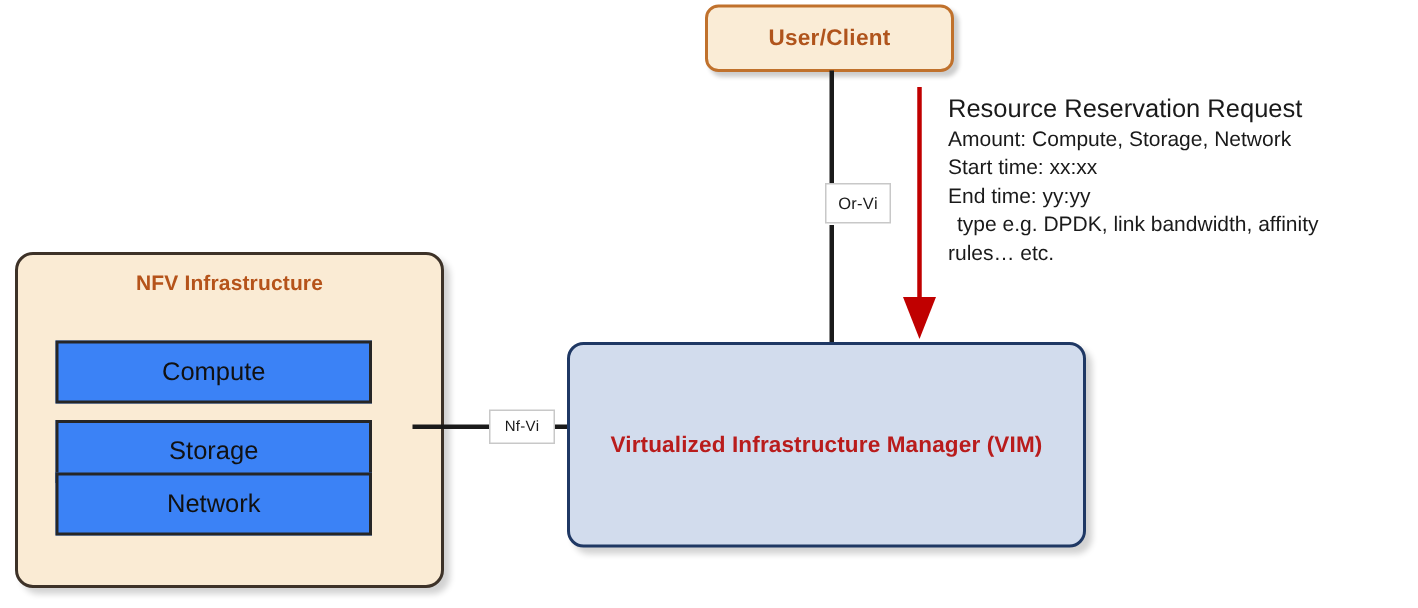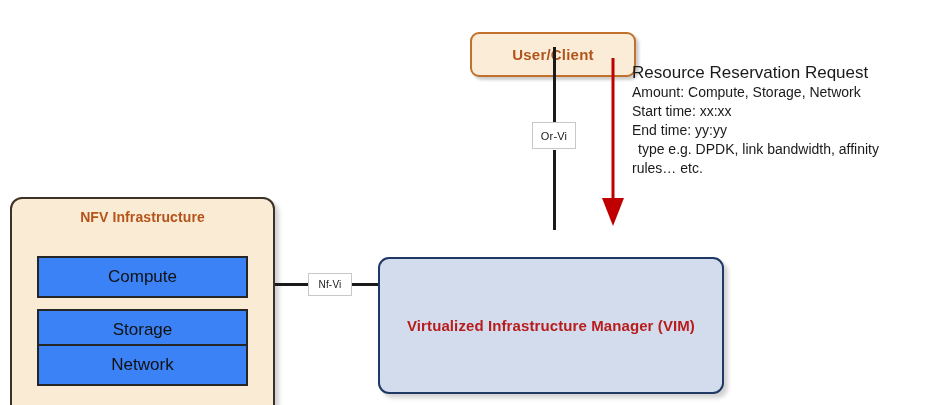--- a/index.html
+++ b/index.html
@@ -20,21 +20,20 @@
   }
 
   
   .node {
     position: absolute;
     box-sizing: border-box;
     display: flex;
     align-items: center;
     justify-content: center;
     text-align: center;
-    margin-top: 29px;
   }
 
   
   #user-client {
     left: 470px;
     top: 3px;
     width: 166px;
     height: 45px;
     background: #faecd6;
     border: 2px solid #c0712c;
@@ -43,21 +42,21 @@
     font-size: 15px;
     font-weight: bold;
     color: #b0541c;
     letter-spacing: .2px;
   }
 
   
   #nfvi {
     left: 10px;
     top: 168px;
-    width: 265px;
+    width: 286px;
     height: 224px;
     background: #faebd4;
     border: 2px solid #3d3228;
     border-radius: 12px;
     box-shadow: 4px 4px 4px rgba(0,0,0,0.18);
     display: block;
   }
   #nfvi-title {
     position: absolute;
     left: 0;
@@ -122,20 +121,21 @@
     position: absolute;
     box-sizing: border-box;
     background: #ffffff;
     border: 1px solid #c8c8c8;
     display: flex;
     align-items: center;
     justify-content: center;
     font-size: 11px;
     color: #1a1a1a;
     letter-spacing: .2px;
+    margin-left: 18px;
   }
   #label-or-vi {
     left: 532px;
     top: 122px;
     width: 44px;
     height: 27px;
   }
   #label-nf-vi {
     left: 308px;
     top: 273px;

